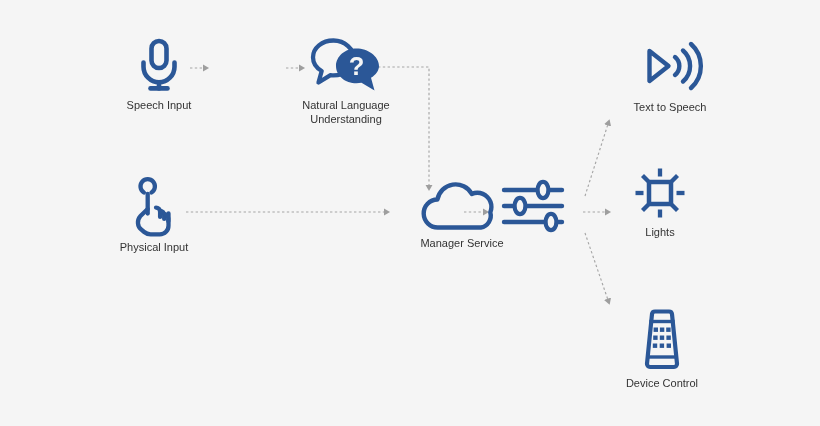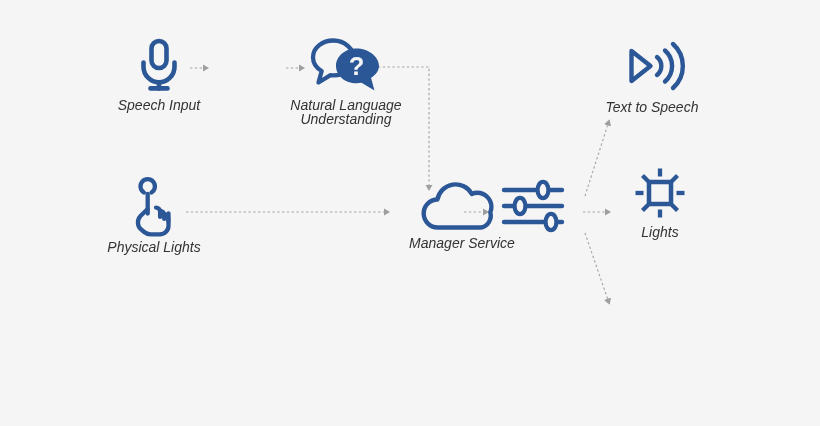--- a/index.html
+++ b/index.html
@@ -8,26 +8,25 @@
     background:#f5f5f5;
     font-family:"Liberation Sans", sans-serif;
     overflow:hidden;
   }
   #stage{position:relative;width:820px;height:426px;}
 
   .node{position:absolute;text-align:center;}
   .node .glyph{display:flex;align-items:center;justify-content:center;}
   .node .label{
     color:#333333;
-    font-size:14px;
+    font-size:11px;
     line-height:13.5px;
     margin-top:5px;
     white-space:pre-line;
     letter-spacing:0px;
-    font-style:italic;
   }
   svg{display:block;overflow:visible;}
   .conn{position:absolute;left:0;top:0;width:820px;height:426px;pointer-events:none;}
 </style>
 </head>
 <body>
 
 <div id="stage">
 
   <svg class="conn" viewBox="0 0 820 426" width="820" height="426">
@@ -94,21 +93,21 @@
           <path d="M26.5,14.5 a7.2,7.2 0 1 0 -7.6,0"></path>
           <path d="M22.7,16 v19.6"></path>
           <path d="M22.7,31 l-7.5,7.3 a9.3,9.3 0 0 0 0.9,13.1 l3.1,2.6
                    a10,10 0 0 0 6.4,2.3 h9.3 a8.6,8.6 0 0 0 8.6,-8.6 v-12.3"></path>
           <path d="M31,29.6 a4.1,4.1 0 0 1 4.1,4.1 v5.2"></path>
           <path d="M35.1,32.8 a4.1,4.1 0 0 1 4.1,4.1 v4"></path>
           <path d="M39.2,36.2 a4.1,4.1 0 0 1 4.1,4.1 v3"></path>
         </g>
       </svg>
     </div>
-    <div class="label">Physical Lights</div>
+    <div class="label">Physical Input</div>
   </div>
 
   <div class="node" style="left:381px;top:186px;width:162px;">
     <div class="glyph">
       <svg width="86" height="46" viewBox="0 0 86 46">
         <path d="M19,41.5 a14,14 0 0 1 -0.6,-28 a18.5,18.5 0 0 1 34.4,-5.5
                  a13.5,13.5 0 0 1 5.6,-1.2 a14.2,14.2 0 0 1 14,14.2
                  a14.2,14.2 0 0 1 -1.1,5.4 a12,12 0 0 1 -9.5,15.1 z" fill="none" stroke="#2b5797" stroke-width="4.4" stroke-linejoin="round"></path>
       </svg>
     </div>
@@ -125,21 +124,21 @@
         </g>
         <g fill="#f5f5f5" stroke="#2b5797" stroke-width="4.2">
           <ellipse cx="45" cy="10" rx="5.4" ry="8.1"></ellipse>
           <ellipse cx="22" cy="26" rx="5.4" ry="8.1"></ellipse>
           <ellipse cx="53" cy="42" rx="5.4" ry="8.1"></ellipse>
         </g>
       </svg>
     </div>
   </div>
 
-  <div class="node" style="left:592px;top:36px;width:120px;">
+  <div class="node" style="left:610px;top:36px;width:120px;">
     <div class="glyph">
       <svg width="66" height="60" viewBox="0 0 66 60">
         <path d="M12.5,15 L31.5,30 L12.5,45 z" fill="none" stroke="#2b5797" stroke-width="4.4" stroke-linejoin="round"></path>
         <g fill="none" stroke="#2b5797" stroke-width="4.4" stroke-linecap="round">
           <path d="M38,21 a11.5,11.5 0 0 1 0,18"></path>
           <path d="M46,14.5 a20.5,20.5 0 0 1 0,31"></path>
           <path d="M54,8 a29.5,29.5 0 0 1 0,44"></path>
         </g>
       </svg>
     </div>
@@ -158,14 +157,36 @@
           <path d="M10.5,10.5 l5.7,5.7"></path>
           <path d="M39.8,39.8 l5.7,5.7"></path>
           <path d="M45.5,10.5 l-5.7,5.7"></path>
           <path d="M16.2,39.8 l-5.7,5.7"></path>
         </g>
       </svg>
     </div>
     <div class="label">Lights</div>
   </div>
 
+  <div class="node" style="left:602px;top:308px;width:120px;">
+    <div class="glyph">
+      <svg width="48" height="64" viewBox="0 0 48 64">
+        <path d="M17,3.5 h14 a3,3 0 0 1 3,2.6 l5,49.5 a3,3 0 0 1 -3,3.4 h-24
+                 a3,3 0 0 1 -3,-3.4 l5,-49.5 a3,3 0 0 1 3,-2.6 z" fill="none" stroke="#2b5797" stroke-width="4.2" stroke-linejoin="round"></path>
+        <path d="M11.4,13.5 h25.2" stroke="#2b5797" stroke-width="3.4"></path>
+        <path d="M8.2,49 h31.6" stroke="#2b5797" stroke-width="3.4"></path>
+        <g fill="#2b5797">
+          <rect x="15.6" y="19.5" width="4.4" height="4.4"></rect>
+          <rect x="21.9" y="19.5" width="4.4" height="4.4"></rect>
+          <rect x="28.2" y="19.5" width="4.4" height="4.4"></rect>
+          <rect x="15.2" y="27.5" width="4.4" height="4.4"></rect>
+          <rect x="21.8" y="27.5" width="4.4" height="4.4"></rect>
+          <rect x="28.4" y="27.5" width="4.4" height="4.4"></rect>
+          <rect x="14.8" y="35.5" width="4.4" height="4.4"></rect>
+          <rect x="21.7" y="35.5" width="4.4" height="4.4"></rect>
+          <rect x="28.6" y="35.5" width="4.4" height="4.4"></rect>
+        </g>
+      </svg>
+    </div>
+    <div class="label">Device Control</div>
+  </div>
 
 </div>
 
 </body></html>

